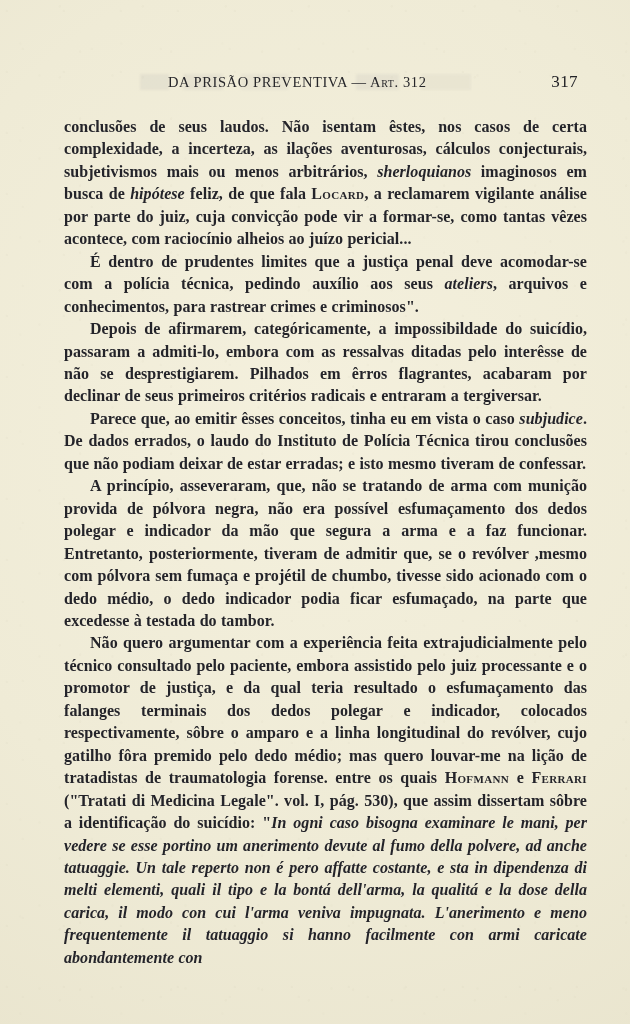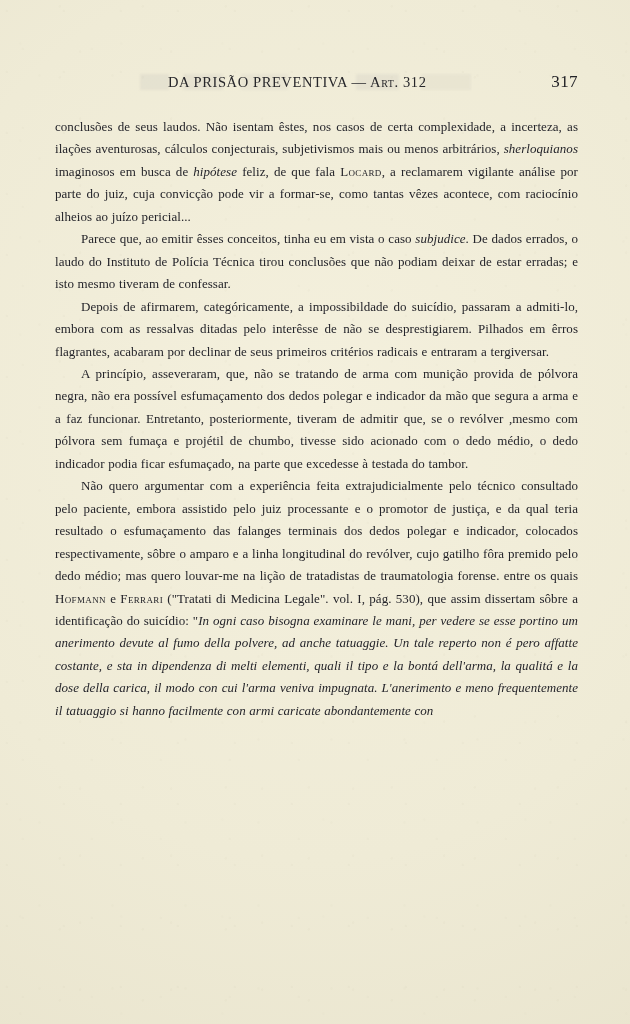--- a/index.html
+++ b/index.html
@@ -72,30 +72,31 @@
   .folio {
     margin-left: auto;
     font-size: 17px;
     letter-spacing: .4px;
     color: #222227;
     text-align: right;
   }
 
   .body-text {
     position: absolute;
-    left: 55px;
+    left: 64px;
     top: 116px;
     width: 523px;
-    font-size: 13px;
+    font-size: 16px;
     line-height: 22.45px;
     text-align: justify;
     text-justify: inter-word;
     color: #24242a;
     letter-spacing: .05px;
     word-spacing: .3px;
+    font-weight: bold;
   }
   .body-text p {
     margin: 0;
     text-indent: 26px;
   }
   .body-text p.first {
     text-indent: 0;
   }
   .body-text i {
     font-style: italic;
@@ -112,19 +113,20 @@
 
   <div class="bleed"></div>
 
   <div class="running-head">
     <span class="rh-title">DA PRISÃO PREVENTIVA — Art. 312</span>
     <span class="folio">317</span>
   </div>
 
   <div class="body-text" id="body">
       <p class="first"><span>conclusões de seus laudos.  Não isentam êstes, nos casos de certa complexidade, a incerteza, as ilações aventurosas, cálculos conjecturais, subjetivismos mais ou menos arbitrários, </span><i>sherloquianos</i><span> imaginosos em busca de </span><i>hipótese</i><span> feliz, de que fala </span><span class="sc">Locard</span><span>, a reclamarem vigilante análise por parte do juiz, cuja convicção pode vir a formar-se, como tantas vêzes acontece, com raciocínio alheios ao juízo pericial...</span></p>
+      <p><span>É dentro de prudentes limites que a justiça penal deve acomodar-se com a polícia técnica, pedindo auxílio aos seus </span><i>ateliers</i><span>, arquivos e conhecimentos, para rastrear crimes e criminosos".</span></p>
+      <p><span>Depois de afirmarem, categóricamente, a impossibildade do suicídio, passaram a admiti-lo, embora com as ressalvas ditadas pelo interêsse de não se desprestigiarem.  Pilhados em êrros flagrantes, acabaram por declinar de seus primeiros critérios radicais e entraram a tergiversar.</span></p>
       <p><span>Parece que, ao emitir êsses conceitos, tinha eu em vista o caso </span><i>subjudice</i><span>. De dados errados, o laudo do Instituto de Polícia Técnica tirou conclusões que não podiam deixar de estar erradas; e isto mesmo tiveram de confessar.</span></p>
-      <p><span>Depois de afirmarem, categóricamente, a impossibildade do suicídio, passaram a admiti-lo, embora com as ressalvas ditadas pelo interêsse de não se desprestigiarem.  Pilhados em êrros flagrantes, acabaram por declinar de seus primeiros critérios radicais e entraram a tergiversar.</span></p>
       <p><span>A princípio, asseveraram, que, não se tratando de arma com munição provida de pólvora negra, não era possível esfumaçamento dos dedos polegar e indicador da mão que segura a arma e a faz funcionar.  Entretanto, posteriormente, tiveram de admitir que, se o revólver ,mesmo com pólvora sem fumaça e projétil de chumbo, tivesse sido acionado com o dedo médio, o dedo indicador podia ficar esfumaçado, na parte que excedesse à testada do tambor.</span></p>
       <p><span>Não quero argumentar com a experiência feita extrajudicialmente pelo técnico consultado pelo paciente, embora assistido pelo juiz processante e o promotor de justiça, e da qual teria resultado o esfumaçamento das falanges terminais dos dedos polegar e indicador, colocados respectivamente, sôbre o amparo e a linha longitudinal do revólver, cujo gatilho fôra premido pelo dedo médio; mas quero louvar-me na lição de tratadistas de traumatologia forense. entre os quais </span><span class="sc">Hofmann</span><span> e </span><span class="sc">Ferrari</span><span> ("Tratati di Medicina Legale". vol. I, pág. 530), que assim dissertam sôbre a identificação do suicídio: "</span><i>In ogni caso bisogna examinare le mani, per vedere se esse portino um anerimento devute al fumo della polvere, ad anche tatuaggie. Un tale reperto non é pero affatte costante, e sta in dipendenza di melti elementi, quali il tipo e la bontá dell'arma, la qualitá e la dose della carica, il modo con cui l'arma veniva impugnata. L'anerimento e meno frequentemente il tatuaggio si hanno facilmente con armi caricate abondantemente con</i></p>
     </div>
 
 </div>
 
 </body></html>

